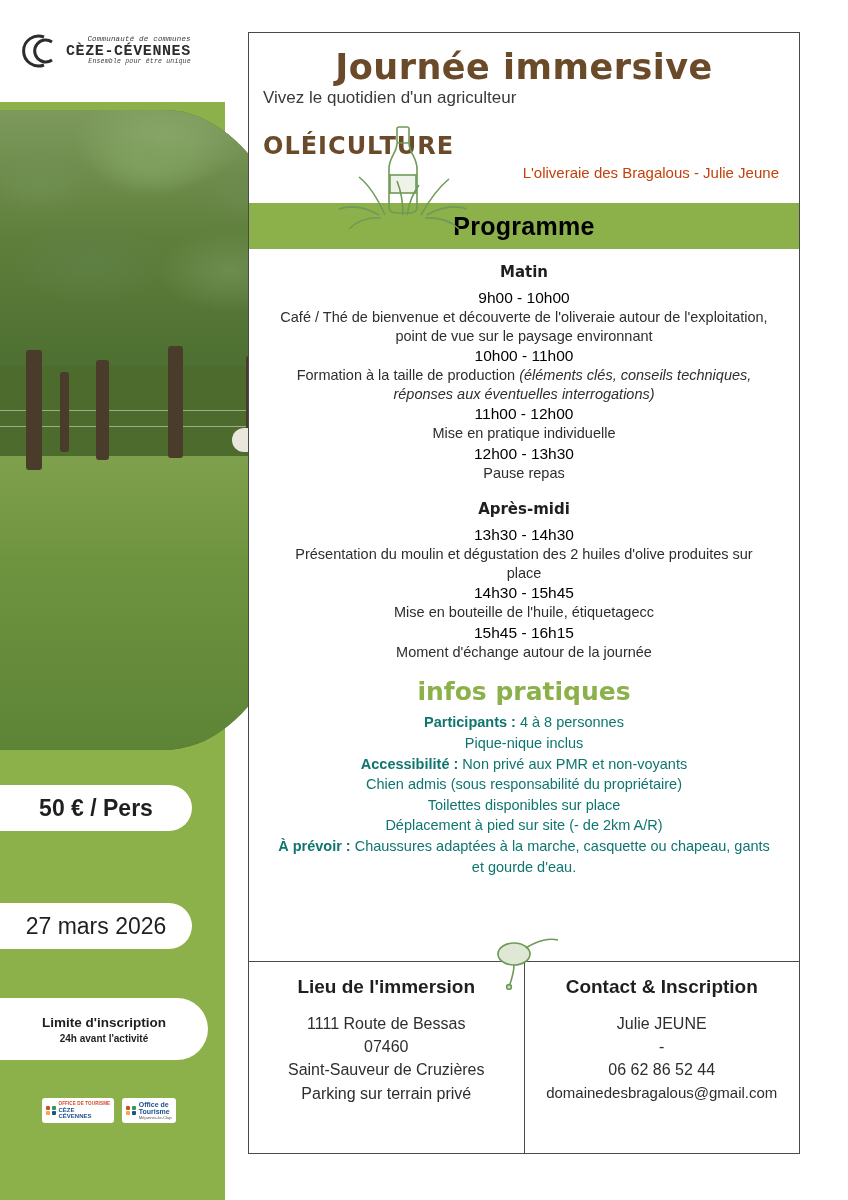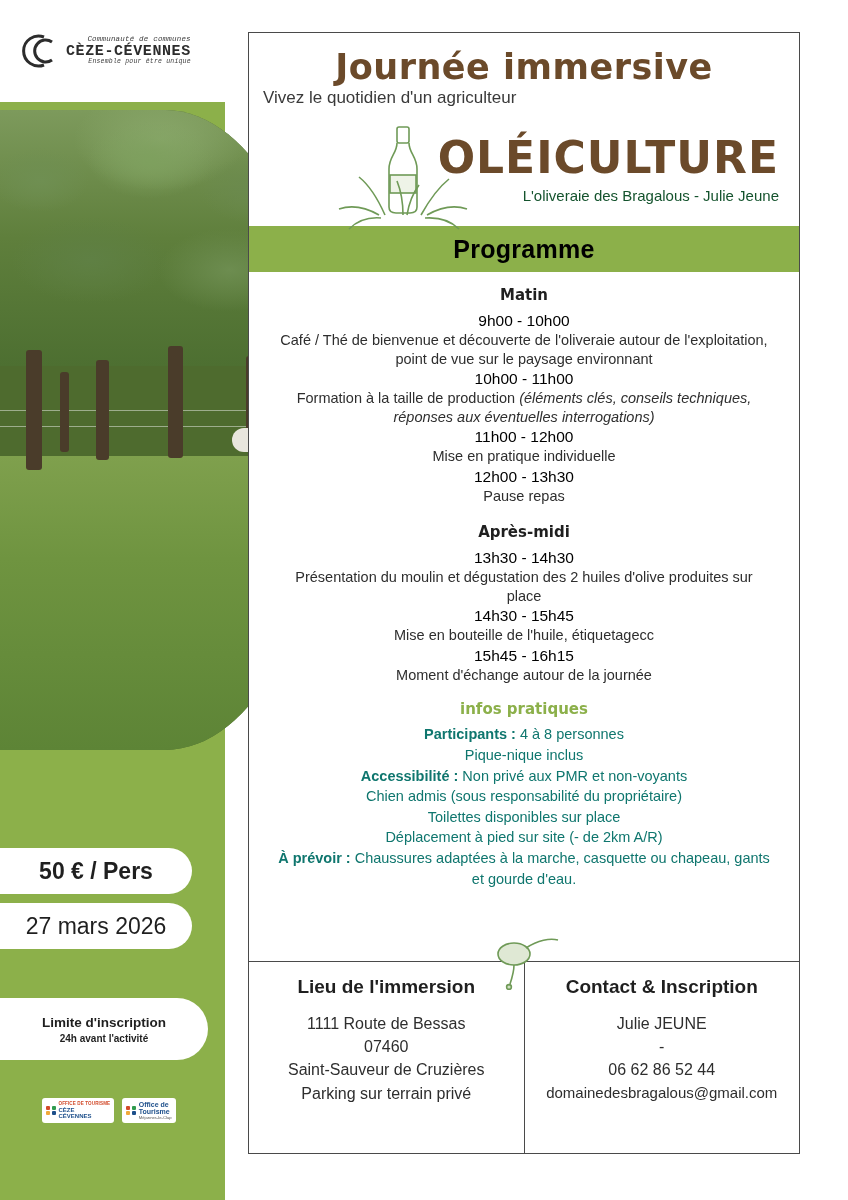--- a/index.html
+++ b/index.html
@@ -115,21 +115,21 @@
   }
   .photo .wire {
     position: absolute;
     left: 0; width: 100%;
     height: 1px;
     background: rgba(255,255,255,.45);
   }
 
   .price-pill {
     position: absolute;
-    left: 0; top: 848px;
+    left: 0; top: 785px;
     width: 192px; height: 46px;
     background: #ffffff;
     border-top-right-radius: 23px;
     border-bottom-right-radius: 23px;
     display: flex; align-items: center; justify-content: center;
     font-size: 23px;
     font-weight: bold;
     color: #1f1f1f;
   }
   .date-pill {
@@ -205,33 +205,32 @@
     letter-spacing: .5px;
     font-family: "DejaVu Sans", sans-serif;
   }
   .title-sub {
     text-align: left;
     font-size: 17px;
     color: #3a3a3a;
     margin-top: 1px;
   }
   .oleiculture {
-    text-align: right;
-    font-size: 44px;
+    font-size: 24px;
     color: #6b4a2a;
     font-weight: bold;
     letter-spacing: 1px;
     margin-top: 24px;
     padding-right: 6px;
     font-family: "DejaVu Sans", sans-serif;
   }
   .oliveraie {
     text-align: right;
     font-size: 15px;
-    color: #14532d;
+    color: #c2410c;
     padding-right: 6px;
     margin-top: 4px;
   }
   .bottle-wrap {
     position: absolute;
     left: 72px;
     top: 86px;
     width: 170px;
     height: 120px;
   }
@@ -272,21 +271,21 @@
     font-size: 14.5px;
     line-height: 1.28;
     margin-bottom: 2px;
   }
   .slot-desc em { font-style: italic; }
   .gap { height: 16px; }
 
   .infos-title {
     text-align: center;
     color: #8cb04a;
-    font-size: 15px;
+    font-size: 25px;
     font-weight: bold;
     margin-top: 16px;
     margin-bottom: 6px;
     font-family: "DejaVu Sans", sans-serif;
   }
   .infos-lines {
     text-align: center;
     font-size: 14.5px;
     line-height: 1.42;
     color: #0f766e;

